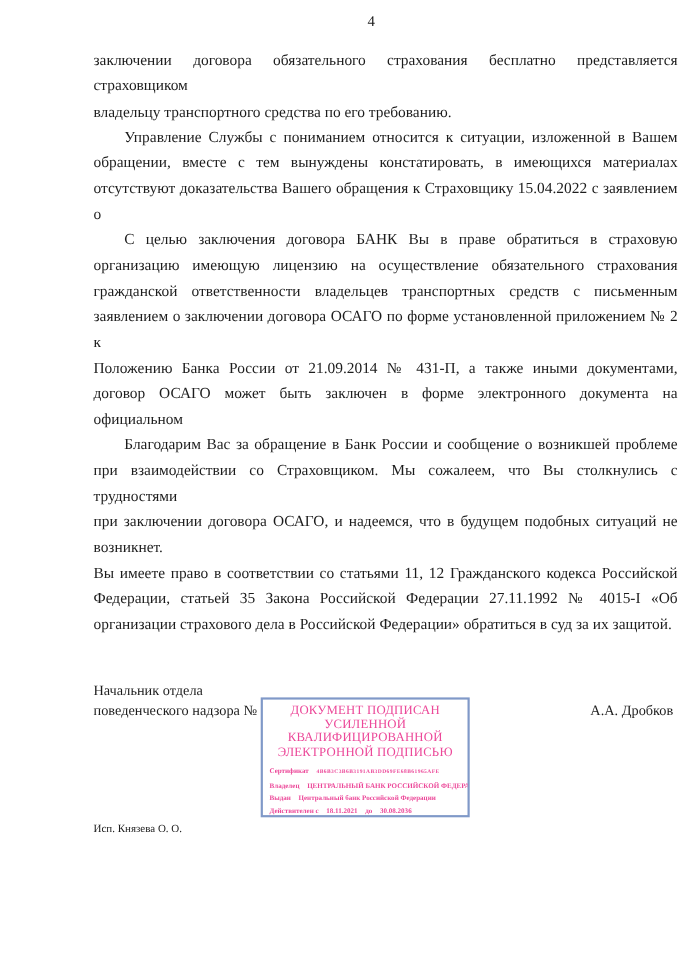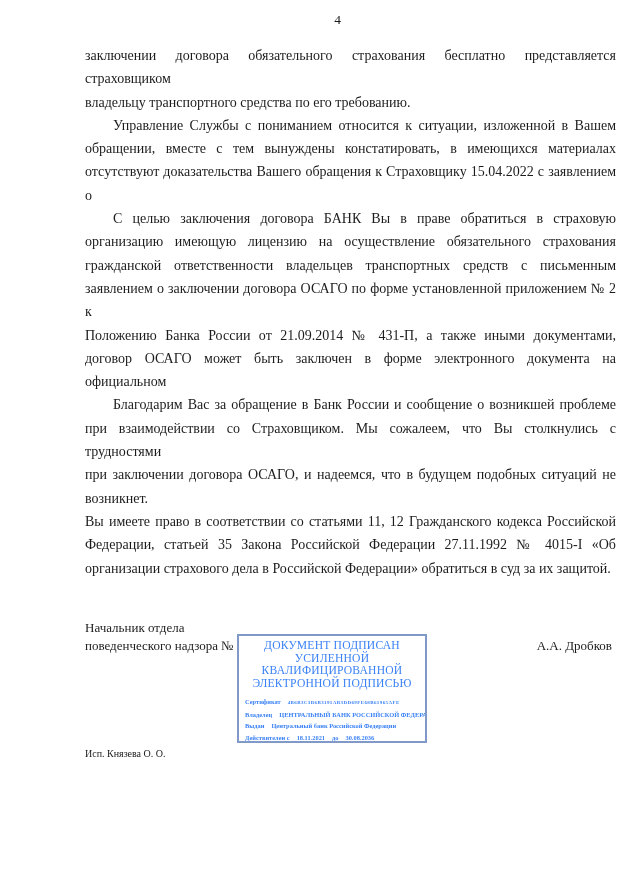--- a/index.html
+++ b/index.html
@@ -133,21 +133,21 @@
         <div class="line last">организации страхового дела в Российской Федерации» обратиться в суд за их защитой.</div>
       </div>
     </div>
 
   <div class="signature-block">
     <div>Начальник отдела</div>
     <div>поведенческого надзора № 2</div>
     <div class="sig-name">А.А. Дробков</div>
   </div>
 
-  <div class="stamp" id="stamp-box" style="border-color: rgb(128, 153, 200); color: #3b82f6;">
+  <div class="stamp" id="stamp-box" style="border-color: rgb(128, 153, 200); color: #ec4899;">
     <div class="stamp-title">
       <div>ДОКУМЕНТ ПОДПИСАН</div>
       <div>УСИЛЕННОЙ</div>
       <div>КВАЛИФИЦИРОВАННОЙ</div>
       <div>ЭЛЕКТРОННОЙ ПОДПИСЬЮ</div>
     </div>
     <div class="stamp-details">
       <div class="stamp-row">
         <span class="lbl">Сертификат</span><span class="val-cert">4B6B3C3B6B3191AB3DD69FE68B61965AFE</span>
       </div>

